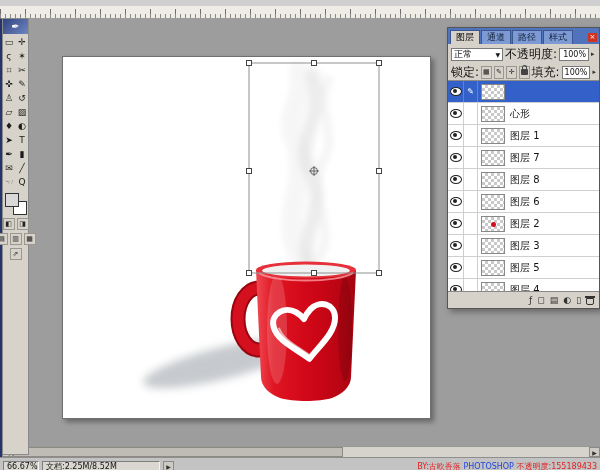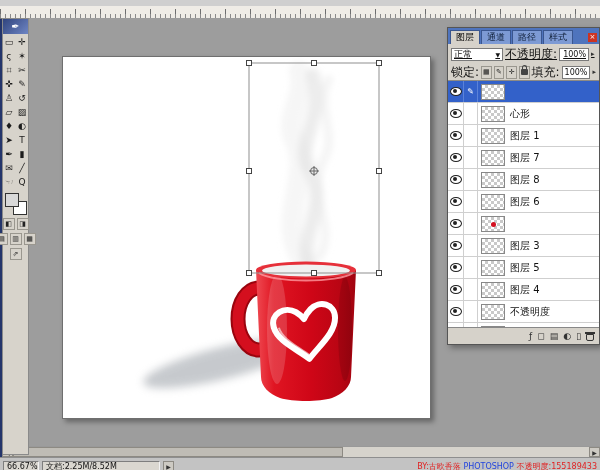--- a/index.html
+++ b/index.html
@@ -32,27 +32,27 @@
   #h-thumb{width:330px;height:10px;background:#bfbcb5;border:1px solid #8d8a83;box-sizing:border-box;}
   #h-track{flex:1;}
   
   #status{position:absolute;left:0;top:457px;width:600px;height:17px;background:#c3c3c3;border-top:1px solid #8e8e8e;display:flex;align-items:center;gap:3px;font-size:8px;box-sizing:border-box;padding:0 3px;z-index:5;}
   .sunken{background:#dad7d0;border:1px solid;border-color:#7e7e7e #f2f2f2 #f2f2f2 #7e7e7e;height:10px;display:flex;align-items:center;padding:0 3px;box-sizing:border-box;}
   #status-spacer{flex:1;}
   #credit span{}
   #credit .red{color:#e02222;}
   #credit .blue{color:#2244dd;}
   
-  #layers-panel{position:absolute;left:447px;top:27px;width:153px;height:318px;background:#d6d2ca;border:1px solid #555;box-shadow:3px 3px 6px rgba(0,0,0,.35);z-index:6;box-sizing:border-box;display:flex;flex-direction:column;}
+  #layers-panel{position:absolute;left:447px;top:27px;width:153px;height:282px;background:#d6d2ca;border:1px solid #555;box-shadow:3px 3px 6px rgba(0,0,0,.35);z-index:6;box-sizing:border-box;display:flex;flex-direction:column;}
   #panel-tabs{height:15px;background:#4f74bd;display:flex;align-items:flex-end;padding:1px 2px 0 2px;gap:1px;}
   .tab{font-size:9px;padding:0 5px;height:13px;line-height:13px;background:#7d9ad4;color:#10203a;border:1px solid #3a568f;border-bottom:none;cursor:pointer;}
   .tab.active{background:#d6d2ca;color:#000;}
   #tabs-spacer{flex:1;}
   #panel-close{width:9px;height:9px;background:#cc3322;color:#fff;font-size:7px;line-height:9px;text-align:center;margin-bottom:2px;cursor:pointer;}
-  #blend-row{height:18px;display:flex;align-items:center;gap:2px;padding:1px 3px;text-decoration:underline;}
+  #blend-row{height:18px;display:flex;align-items:center;gap:2px;padding:1px 3px;}
   #blend-select{width:52px;height:13px;background:#fff;border:1px solid #7a7a7a;font-size:9px;display:flex;align-items:center;justify-content:space-between;padding:0 2px;box-sizing:border-box;cursor:pointer;}
   .mini-label{font-size:12px;white-space:nowrap;}
   .val-box{width:30px;height:13px;background:#fff;border:1px solid #7a7a7a;font-size:8px;display:flex;align-items:center;justify-content:flex-end;padding:0 2px;box-sizing:border-box;}
   .spin{font-size:7px;color:#333;cursor:pointer;}
   #lock-row{height:16px;display:flex;align-items:center;gap:2px;padding:0 3px;border-bottom:1px solid #8e8b84;}
   .lock-box{width:11px;height:11px;border:1px solid #9a978f;background:#d6d2ca;display:flex;align-items:center;justify-content:center;font-size:7px;color:#222;cursor:pointer;}
   #layer-list{flex:1;background:#fff;overflow:hidden;}
   .layer-row{display:flex;align-items:center;height:21px;border-bottom:1px solid #cfcfcf;background:#fff;font-size:10px;cursor:pointer;}
   .eye-cell{width:15px;height:100%;border-right:1px solid #cfcfcf;display:flex;align-items:center;justify-content:center;}
   .act-cell{width:13px;height:100%;border-right:1px solid #cfcfcf;display:flex;align-items:center;justify-content:center;font-size:8px;}
@@ -279,20 +279,21 @@
       <span class="lname">图层 6</span>
     </div>
     <div class="layer-row">
       <span class="eye-cell">
           <i class="eye-ic"></i>
         </span>
       <span class="act-cell"></span>
       <span class="thumb checker">
           <i class="dot"></i>
         </span>
+      <span class="lname">图层 2</span>
     </div>
     <div class="layer-row">
       <span class="eye-cell">
           <i class="eye-ic"></i>
         </span>
       <span class="act-cell"></span>
       <span class="thumb checker"></span>
       <span class="lname">图层 3</span>
     </div>
     <div class="layer-row">

